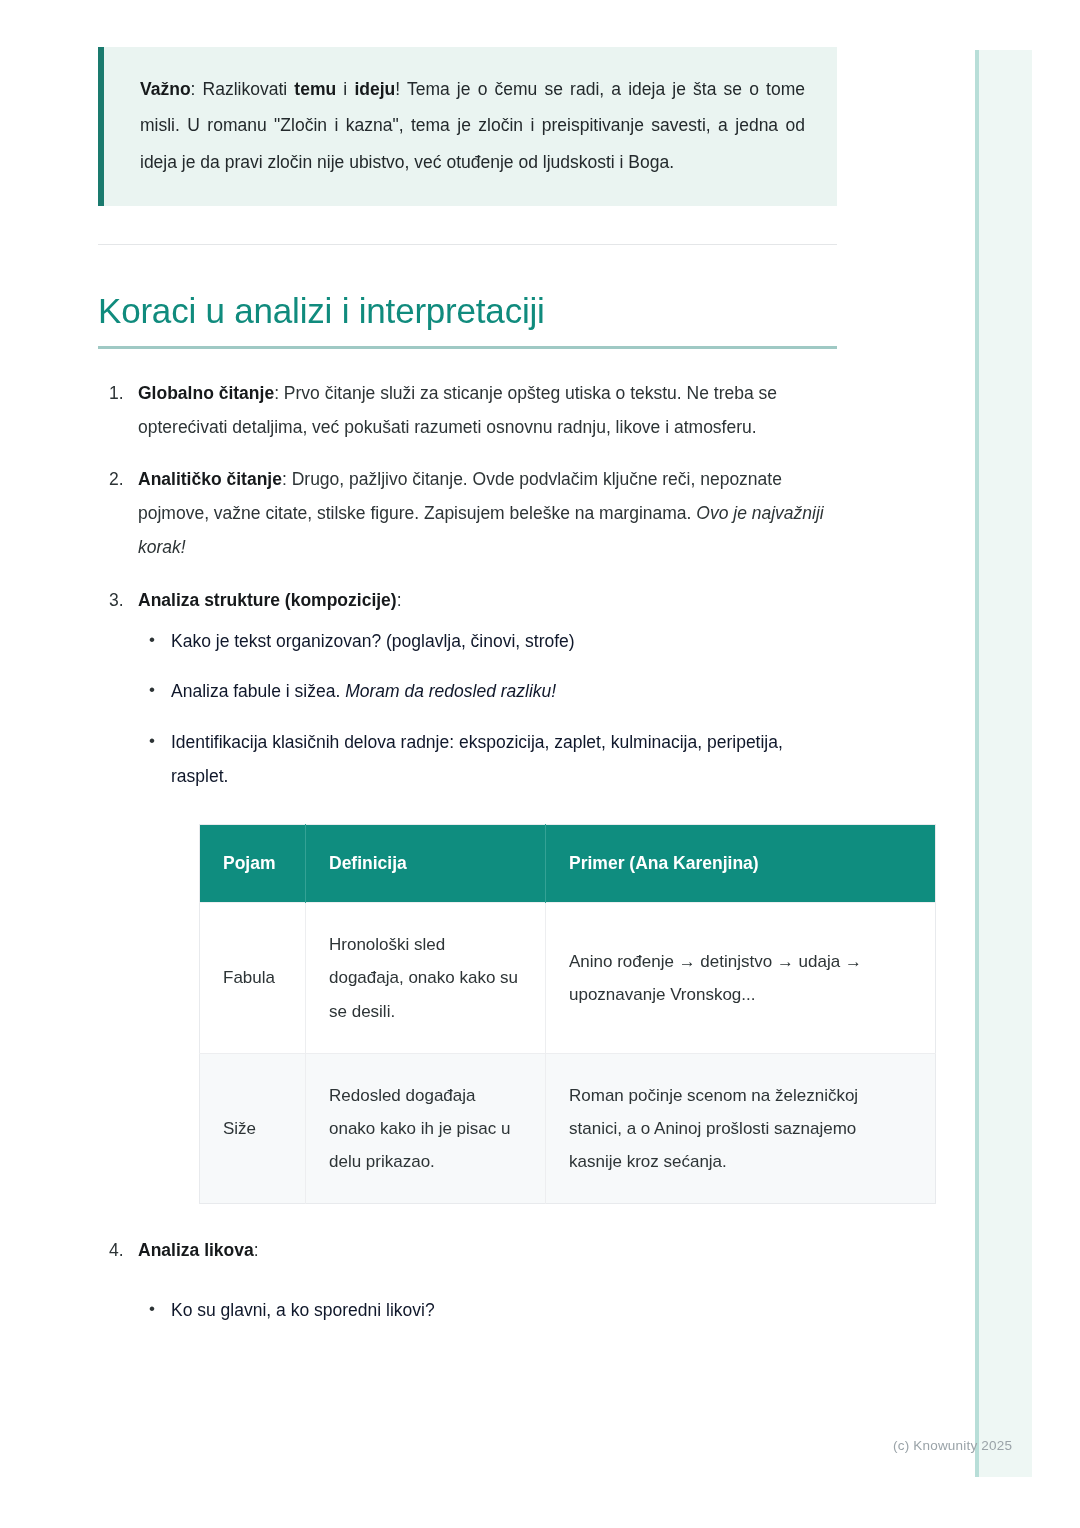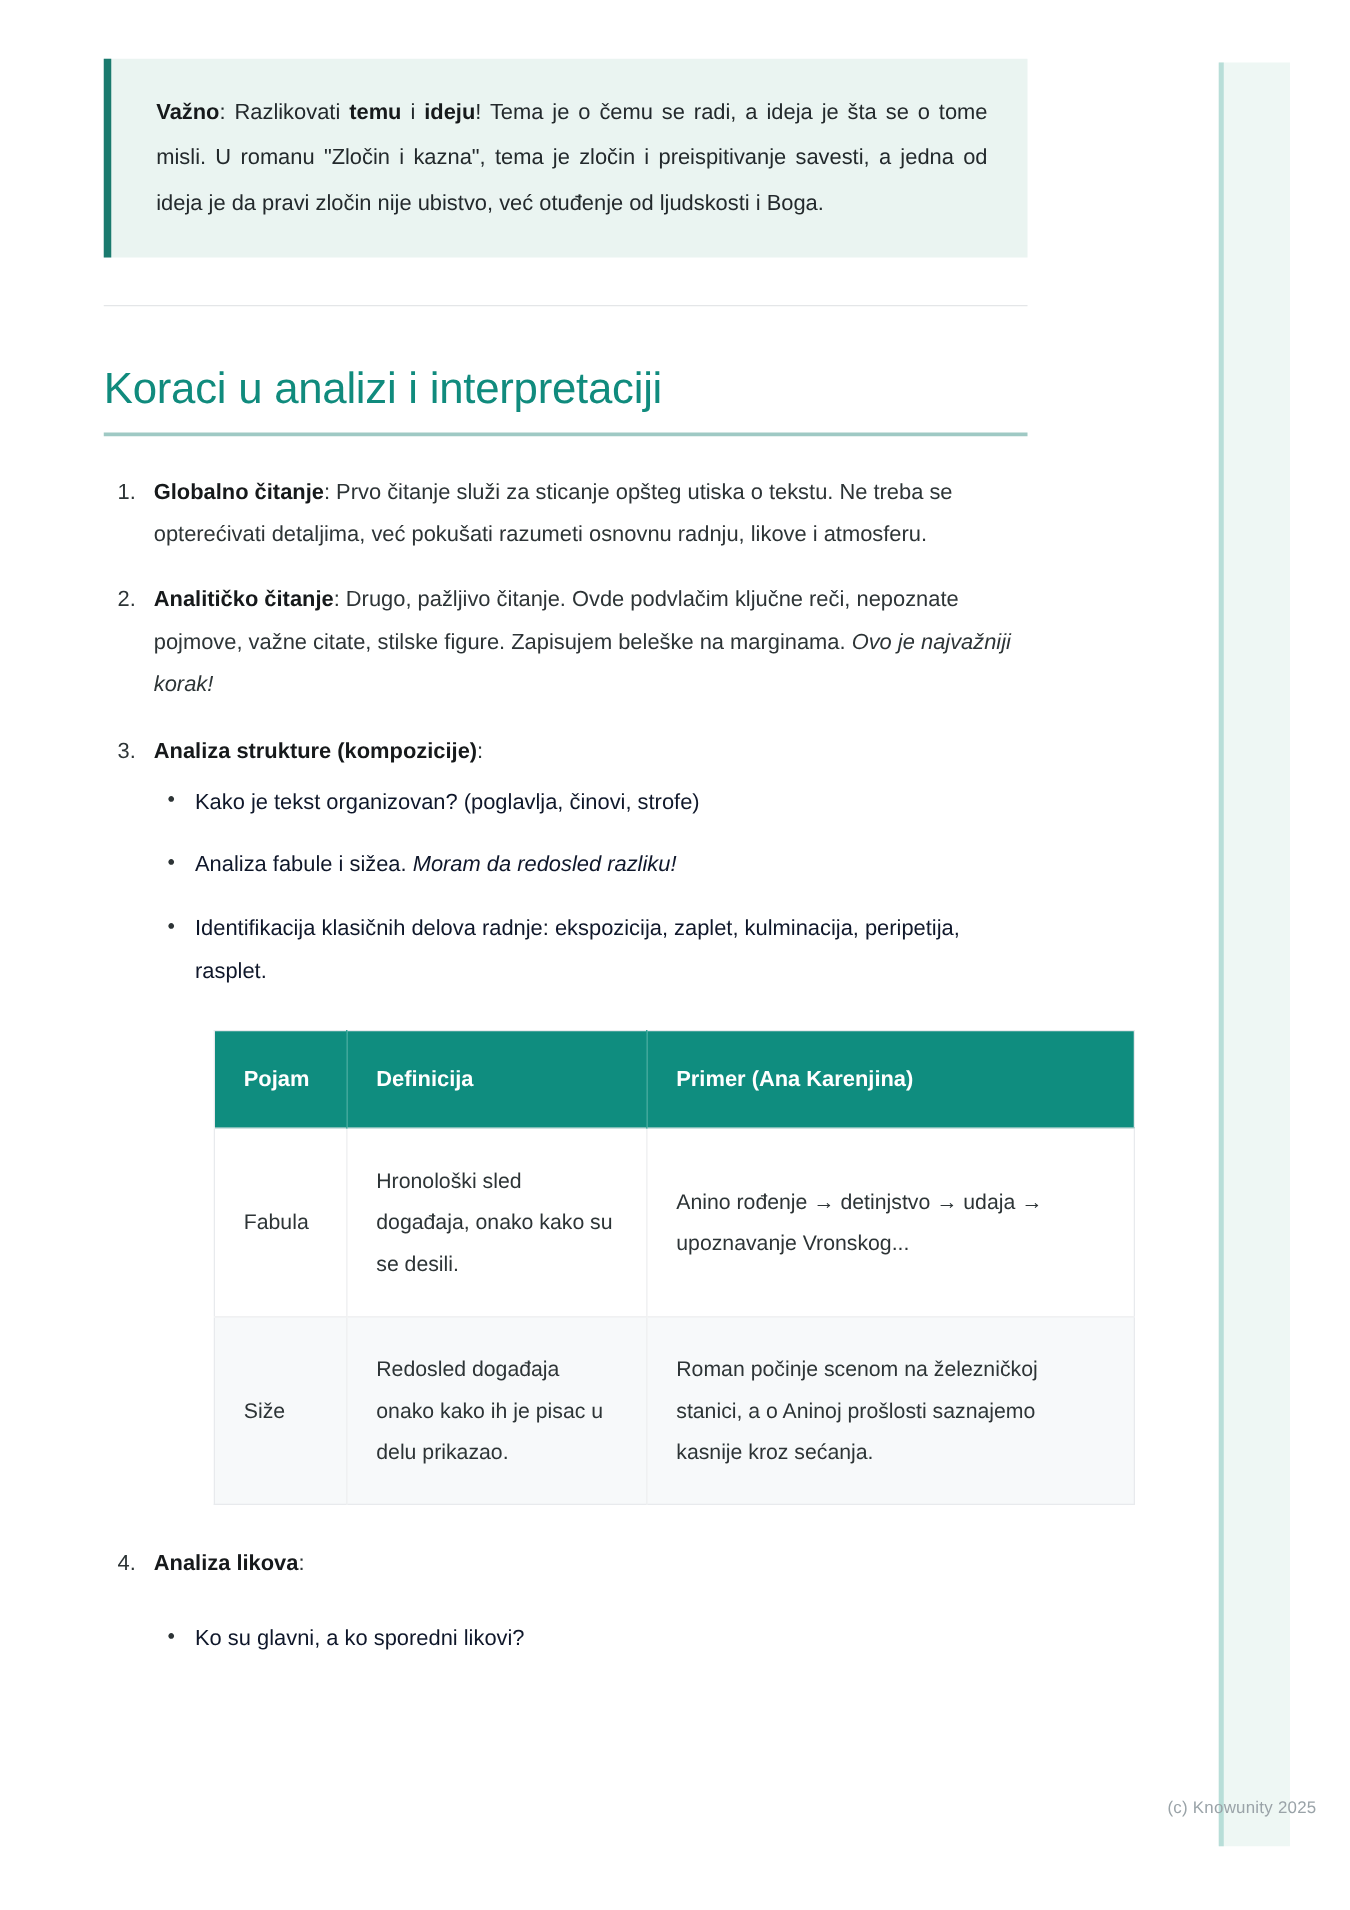--- a/index.html
+++ b/index.html
@@ -29,21 +29,21 @@
     position: absolute;
     left: 0;
     top: 0;
     width: 975px;
     height: 1528px;
     padding: 0;
   }
 
   .content {
     position: absolute;
-    left: 83px;
+    left: 98px;
     top: 0;
     width: 739px;
   }
 
   
   .callout {
     margin-top: 47px;
     background: #eaf4f1;
     border-left: 6px solid #1a7a6e;
     padding: 24px 32px 26px 36px;
@@ -135,21 +135,21 @@
     top: -1px;
     font-size: 17px;
     color: #2d3436;
   }
   ul.sub > li i { font-style: italic; }
   ul.sub.spaced { margin-top: 26px; }
   ul.sub.spaced > li { margin-bottom: 26px; }
 
   
   .table-wrap {
-    margin: 30px 0 0 6px;
+    margin: 30px 0 0 19px;
     width: 736px;
     padding-left: 42px;
   }
   table.info {
     width: 100%;
     border-collapse: collapse;
     border: 1px solid #e8eaed;
     table-layout: fixed;
   }
   table.info thead th {
@@ -181,21 +181,20 @@
 
   
   .watermark {
     position: absolute;
     left: 893px;
     top: 1438px;
     font-size: 13.5px;
     color: #9aa3a8;
     white-space: nowrap;
     letter-spacing: 0.2px;
-    margin-left: 41px;
   }
 </style>
 </head>
 <body>
 
 <div class="page">
   <div class="content">
 
     <div class="callout">
       <p><b>Važno</b><span>: Razlikovati </span><b>temu</b><span> i </span><b>ideju</b><span>! Tema je o čemu se radi, a ideja je šta se o tome misli. U romanu "Zločin i kazna", tema je zločin i preispitivanje savesti, a jedna od ideja je da pravi zločin nije ubistvo, već otuđenje od ljudskosti i Boga.</span></p>

